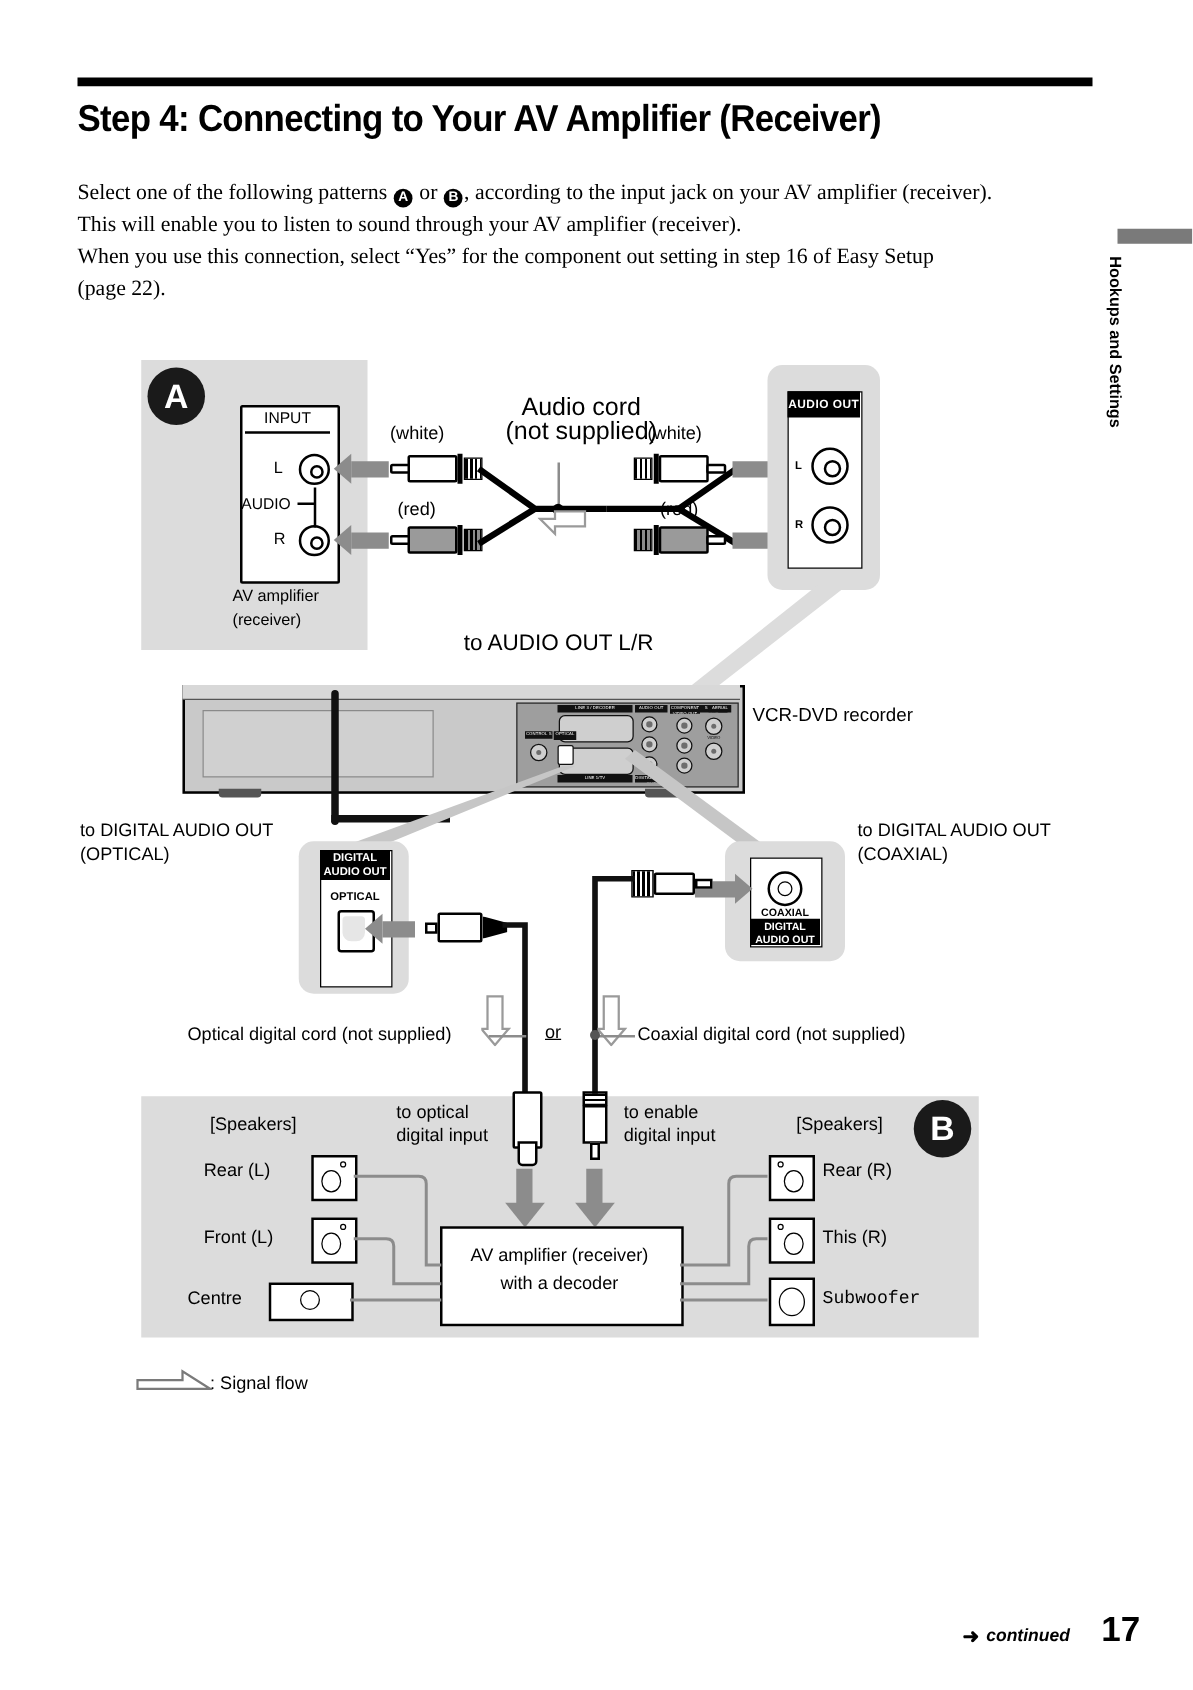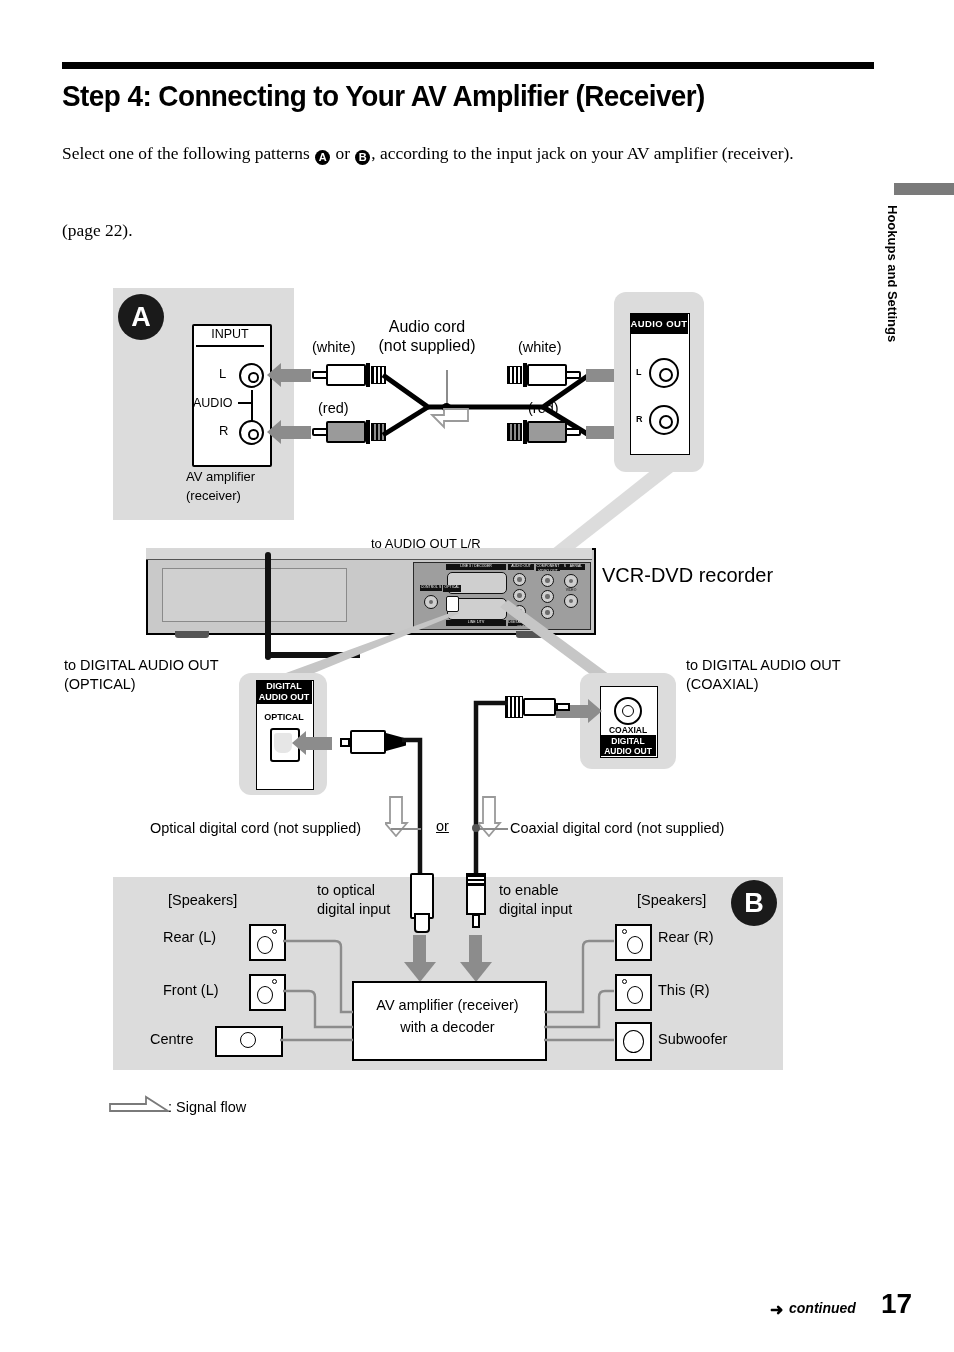--- a/index.html
+++ b/index.html
@@ -131,22 +131,22 @@
   #audio-label { left: 193px; top: 396px; font-size: 12.5px; }
   #audio-tick { left: 251px; top: 390px; width: 2px; height: 32px; background:#000; }
   #audio-dash { left: 238px; top: 402px; width: 14px; height: 1.6px; background:#000; }
   #amp-caption {
     left: 186px; top: 467px; width: 130px;
     font-size: 13px; line-height: 19px;
   }
 
   
   #audio-cord-label {
-    left: 362px; top: 317px; width: 130px;
-    text-align: center; font-size: 16px; line-height: 19px;
+    left: 400px; top: 317px; width: 130px;
+    text-align: center; font-size: 20px; line-height: 19px;
   }
   .cord-color-label { font-size: 14.5px; }
   #white-left { left: 312px; top: 339px; }
   #red-left   { left: 318px; top: 400px; }
   #white-right{ left: 518px; top: 339px; }
   #red-right  { left: 528px; top: 400px; }
 
   
   .garrow {
     position: absolute;
@@ -194,21 +194,21 @@
     text-align: center; line-height: 21px;
     letter-spacing: 0.4px;
   }
   #ao-jack-l { left: 649px; top: 358px; }
   #ao-jack-r { left: 649px; top: 405px; }
   #ao-l-label { left: 636px; top: 367px; font-size: 9px; font-weight:bold; }
   #ao-r-label { left: 636px; top: 414px; font-size: 9px; font-weight:bold; }
 
   
   #to-audio-out-label {
-    left: 371px; top: 536px; font-size: 13px;
+    left: 371px; top: 504px; font-size: 18px;
   }
 
   
   #vcr-body {
     left: 146px; top: 548px; width: 446px; height: 83px;
     background: #c9c9c9;
     border: 2px solid #000;
   }
   #vcr-top-face {
     left: 146px; top: 548px; width: 446px; height: 12px;
@@ -217,21 +217,21 @@
     box-sizing: border-box;
   }
   #vcr-left-window {
     left: 162px; top: 568px; width: 183px; height: 52px;
     background: #d0d0d0; border: 1px solid #8a8a8a;
   }
   #vcr-rear-panel {
     left: 413px; top: 562px; width: 176px; height: 66px;
     background: #9e9e9e; border: 1px solid #2a2a2a;
   }
-  #vcr-caption { left: 602px; top: 564px; font-size: 20px; }
+  #vcr-caption { left: 602px; top: 564px; font-size: 15px; }
   #vcr-foot-l { left: 175px; top: 631px; width: 34px; height: 7px; background:#555; border-radius:0 0 3px 3px;}
   #vcr-foot-r { left: 516px; top: 631px; width: 34px; height: 7px; background:#555; border-radius:0 0 3px 3px;}
 
   .mini-scart {
     position: absolute;
     background: #cfcfcf;
     border: 1.5px solid #111;
     border-radius: 5px;
   }
   .mini-jack {
@@ -413,22 +413,22 @@
 </head>
 <body>
 
 <div id="page">
 
   <div class="abs" id="top-rule"></div>
   <div class="abs" id="page-title">Step 4: Connecting to Your AV Amplifier (Receiver)</div>
 
   <div class="abs" id="intro">
     <span>Select one of the following patterns </span><span class="inline-badge">A</span><span> or </span><span class="inline-badge">B</span><span>, according to the input jack on your AV amplifier (receiver).</span><br>
-    <br>
-    <br>
+    <span>This will enable you to listen to sound through your AV amplifier (receiver).</span><br>
+    <span>When you use this connection, select “Yes” for the component out setting in step 16 of Easy Setup</span><br>
     <span>(page 22).</span>
   </div>
 
   <div class="abs" id="side-tab-bar"></div>
   <div class="abs" id="side-tab-label">Hookups and Settings</div>
 
   <div class="abs" id="panel-a"></div>
   <div class="abs" id="badge-a">A</div>
 
   <div class="abs" id="amp-box"></div>
@@ -701,21 +701,21 @@
     <span class="spk-cone" style="left:10px; top:10px; width:16px; height:18px;"></span>
     <span class="spk-tweet" style="left:5px; top:3px;"></span>
   </div>
 
   <div class="abs spk-label" style="left:658px; top:982px;">This (R)</div>
   <div class="abs spk-box" style="left:615px; top:974px; width:33px; height:33px;">
     <span class="spk-cone" style="left:10px; top:10px; width:16px; height:18px;"></span>
     <span class="spk-tweet" style="left:5px; top:3px;"></span>
   </div>
 
-  <div class="abs spk-label" style="left:658px; top:1031px;">Subwoofer</div>
+  <div class="abs spk-label" style="left:658px; top:1031px;font-family:Liberation Mono, monospace;">Subwoofer</div>
   <div class="abs spk-box" style="left:615px; top:1022px; width:33px; height:35px;">
     <span class="spk-cone" style="left:6px; top:6px; width:21px; height:23px;"></span>
   </div>
 
   <svg class="abs" style="left:113px; top:877px; width:670px; height:193px; overflow:visible; pointer-events:none;">
     <g stroke="#8c8c8c" stroke-width="2.4" fill="none">
       <path d="M170,64 L222,64 Q228,64 228,70 L228,135 L240,135"></path>
       <path d="M170,114 L196,114 Q202,114 202,120 L202,150 L240,150"></path>
       <path d="M167,163 L240,163"></path>
       <path d="M501,64 L476,64 Q470,64 470,70 L470,135 L431,135"></path>

